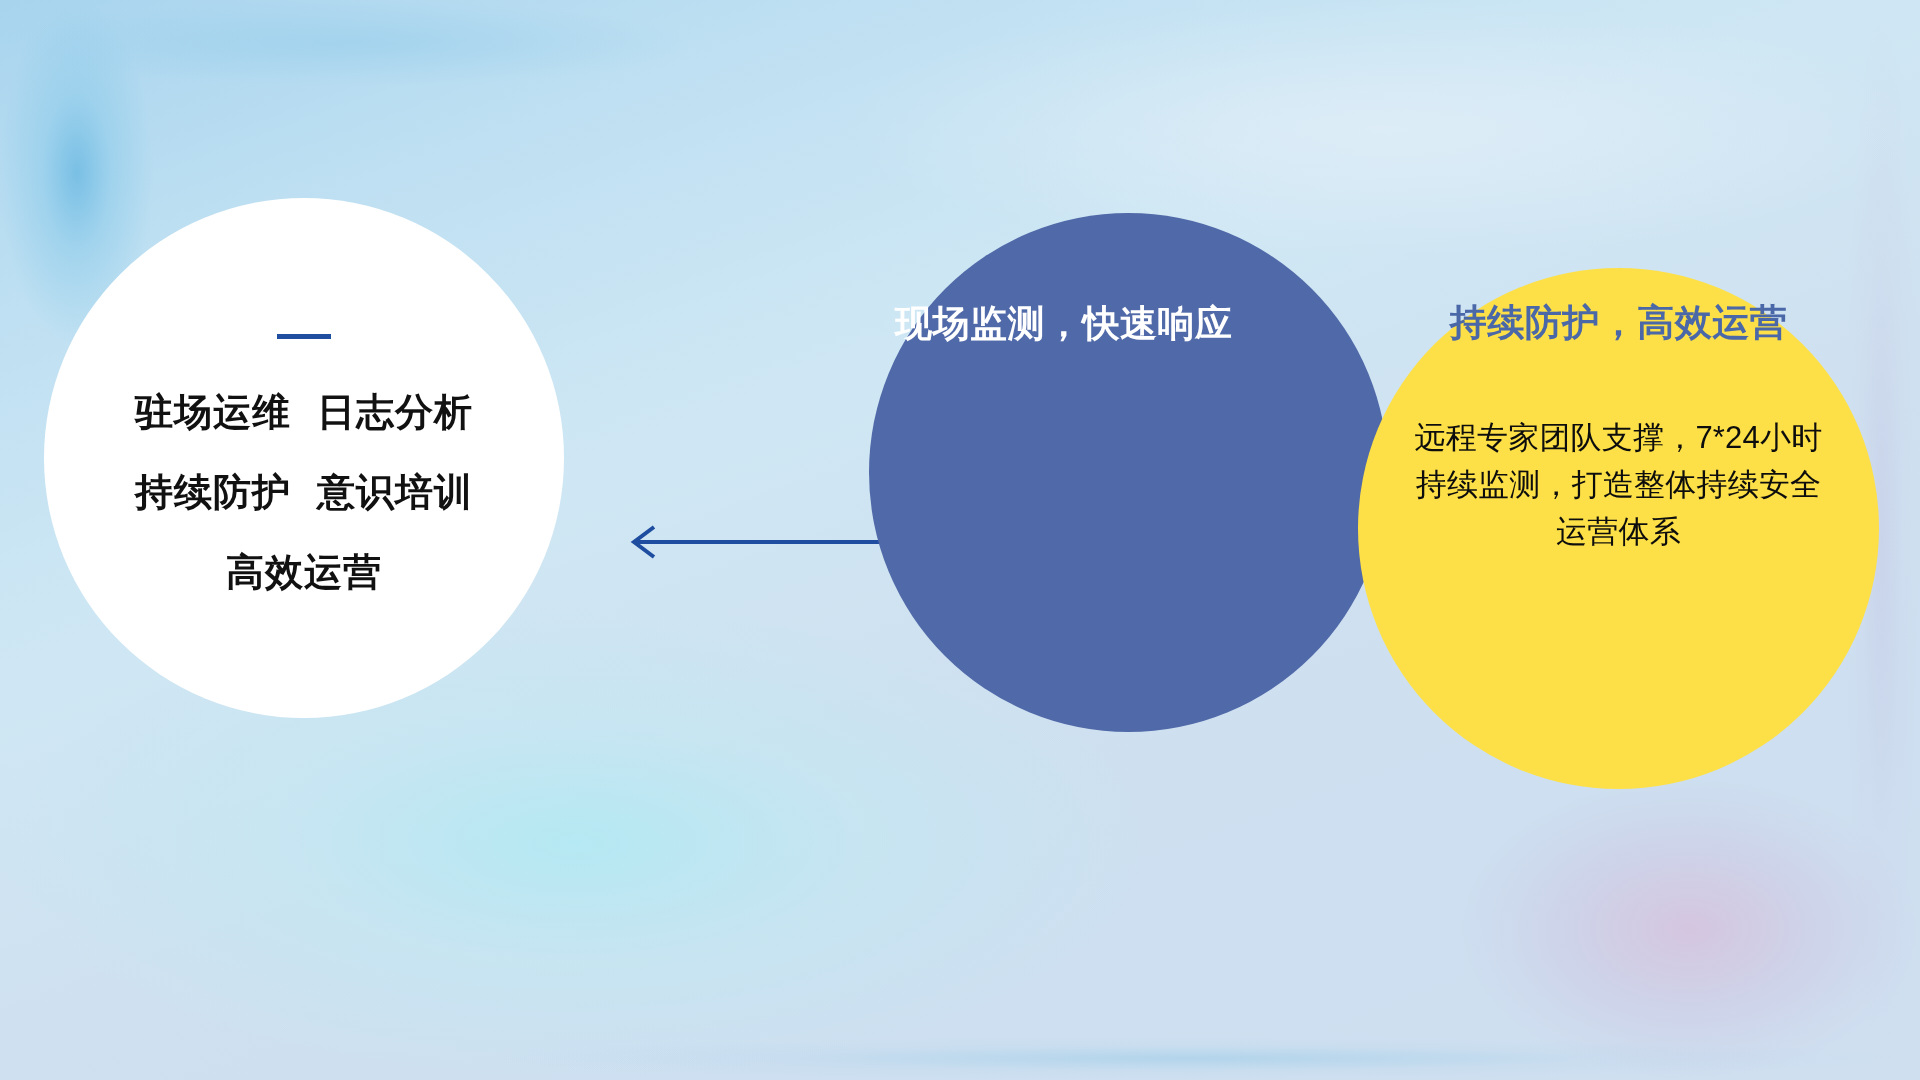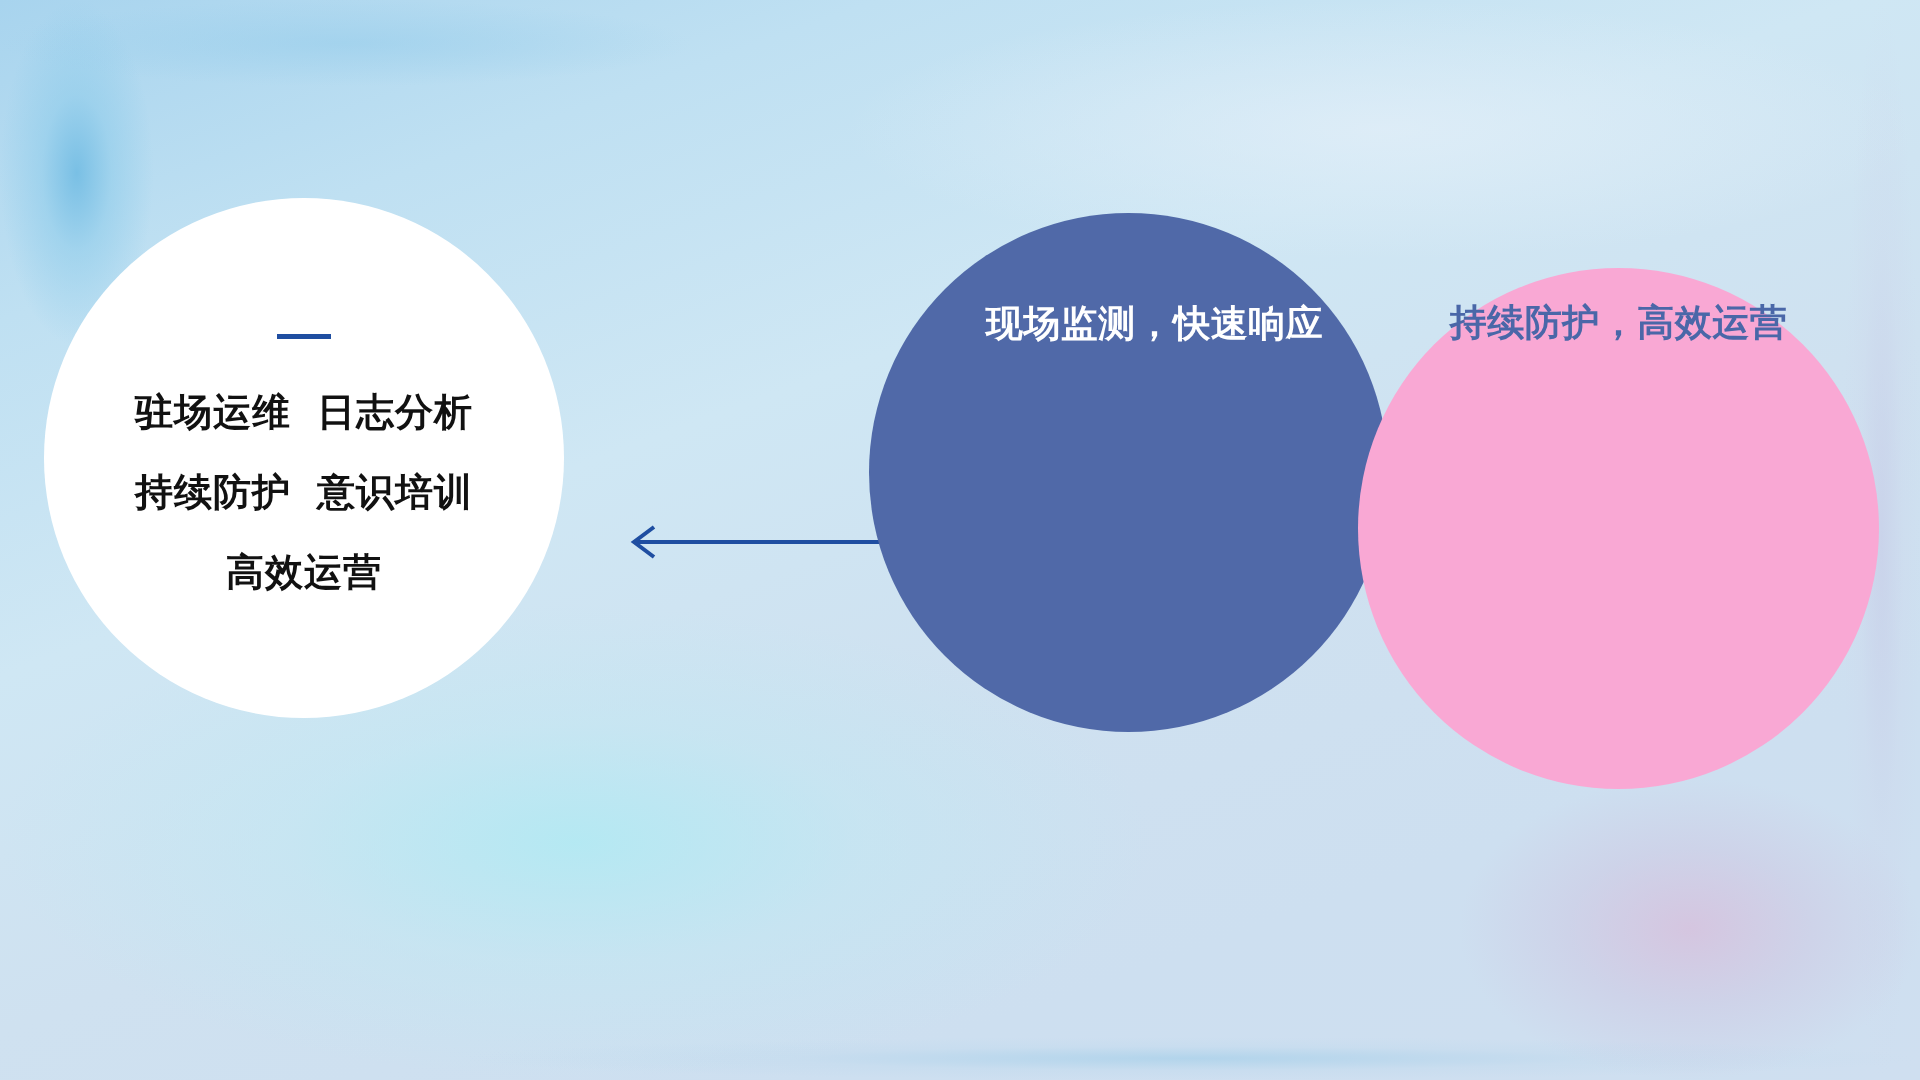--- a/index.html
+++ b/index.html
@@ -100,21 +100,21 @@
     height: 519px;
     background: #5069a8;
     z-index: 4;
   }
 
   #circle-right {
     left: 1358px;
     top: 268px;
     width: 521px;
     height: 521px;
-    background: #f9a8d4;
+    background: #fde047;
     z-index: 5;
   }
 
   
   .left-content {
     position: absolute;
     left: 0;
     top: 0;
     width: 100%;
     height: 100%;
@@ -146,21 +146,21 @@
 
   
   .mid-content {
     position: absolute;
     left: 0;
     top: 0;
     width: 100%;
     height: 100%;
     display: flex;
     flex-direction: column;
-    align-items: center;
+    align-items: flex-start;
     justify-content: flex-start;
     padding-top: 86px;
     box-sizing: border-box;
   }
   .mid-heading {
     font-size: 37px;
     font-weight: bold;
     color: #ffffff;
     letter-spacing: 0.5px;
     white-space: nowrap;
@@ -252,16 +252,17 @@
 
   <div class="circle" id="circle-middle">
     <div class="mid-content">
       <div class="mid-heading">现场监测，快速响应</div>
     </div>
   </div>
 
   <div class="circle" id="circle-right">
     <div class="right-content">
       <div class="right-heading">持续防护，高效运营</div>
+      <div class="right-body">远程专家团队支撑，7*24小时持续监测，打造整体持续安全运营体系</div>
     </div>
   </div>
 
 </div>
 
 </body></html>

